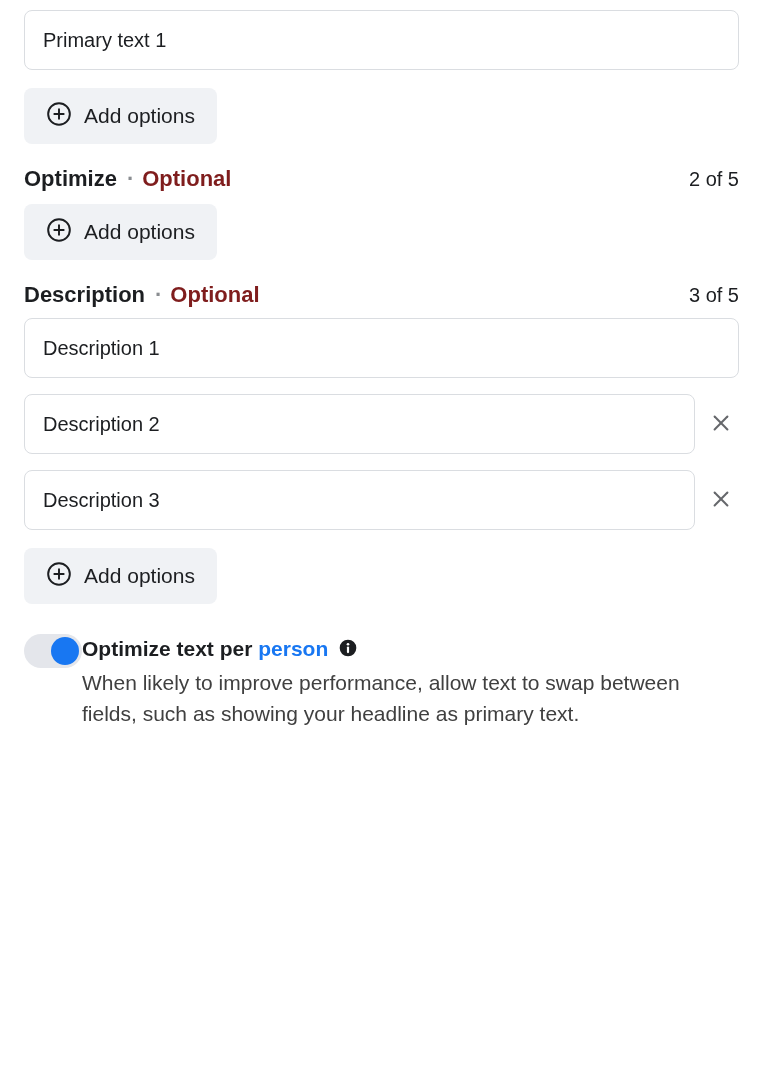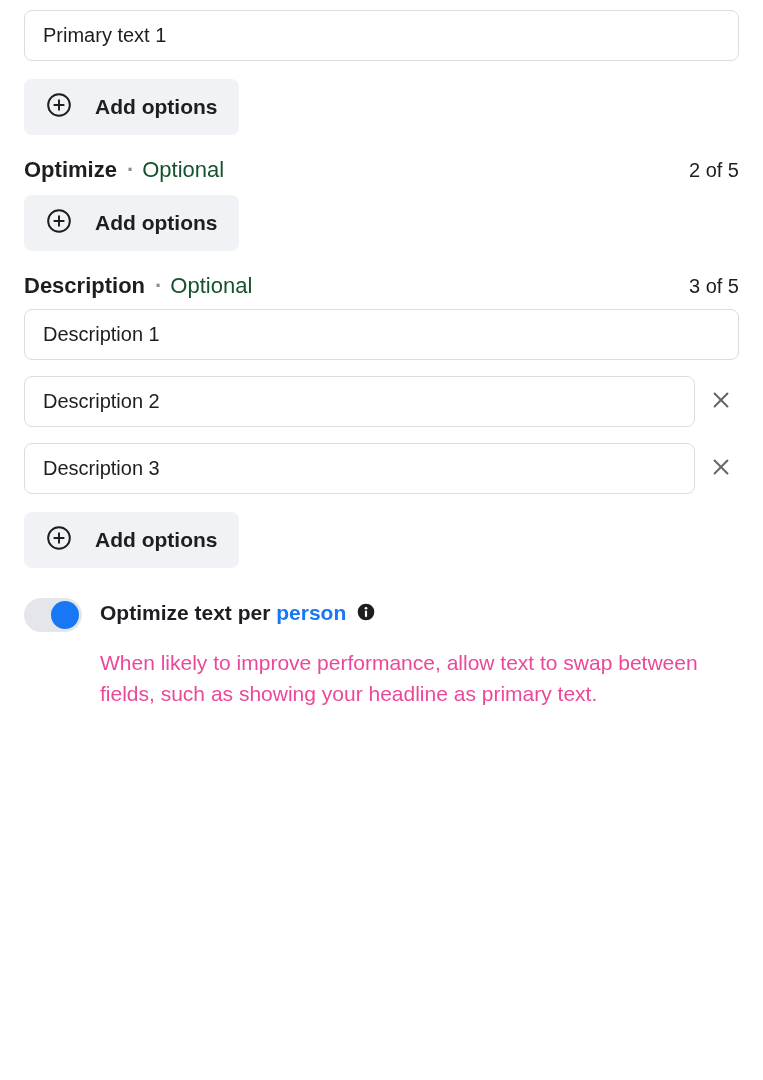--- a/index.html
+++ b/index.html
@@ -24,41 +24,41 @@
     margin: 22px 0 10px 0;
   }
   .section-header-left {
     display: flex;
     align-items: baseline;
     gap: 4px;
     font-size: 22px;
     font-weight: 700;
   }
   .optional {
-    color: #14532d;
-    font-weight: 400;
+    color: #7f1d1d;
+    font-weight: 700;
   }
   .dot-sep {
     color: #8a8d91;
     font-weight: 600;
     padding: 0 4px 0 6px;
   }
   .counter {
     font-size: 20px;
     color: #1c1e21;
   }
   .input-row {
     display: flex;
     align-items: center;
     gap: 8px;
     margin-bottom: 16px;
   }
   .text-input {
     flex: 1;
-    height: 51px;
+    height: 60px;
     border: 1px solid #dadde1;
     border-radius: 8px;
     padding: 12px 18px;
     font-size: 20px;
     color: #1c1e21;
     outline: none;
     background: #fff;
   }
   .remove-btn {
     width: 36px;
@@ -68,38 +68,36 @@
     cursor: pointer;
     display: flex;
     align-items: center;
     justify-content: center;
     flex: 0 0 auto;
   }
   .remove-btn svg { width: 22px; height: 22px; stroke: #65676b; }
   .add-btn {
     display: inline-flex;
     align-items: center;
-    gap: 23px;
+    gap: 12px;
     background: #f0f2f5;
     border: none;
     border-radius: 8px;
     padding: 0 22px;
     height: 56px;
     font-size: 21px;
     color: #1c1e21;
     cursor: pointer;
     margin-top: 2px;
-    font-weight: bold;
   }
   .add-btn svg { width: 26px; height: 26px; }
   .optimize-row {
     display: flex;
     align-items: flex-start;
     margin-top: 30px;
-    gap: 18px;
   }
   .toggle {
     position: relative;
     width: 58px;
     height: 34px;
     border-radius: 30px;
     background: #e4e6eb;
     flex: 0 0 auto;
     cursor: pointer;
     border: none;
@@ -131,22 +129,22 @@
   .info-icon {
     display: inline-flex;
     width: 20px;
     height: 20px;
     vertical-align: -2px;
     margin-left: 4px;
     cursor: pointer;
   }
   .info-icon svg { width: 20px; height: 20px; }
   .optimize-desc {
-    color: #ec4899;
-    margin-top: 20px;
+    color: #404040;
+    margin-top: 4px;
   }
 </style>
 </head>
 <body>
 
 <div class="page">
 
   <div class="section">
     <div class="input-row">
       <input class="text-input" type="text" value="Primary text 1" style="">

